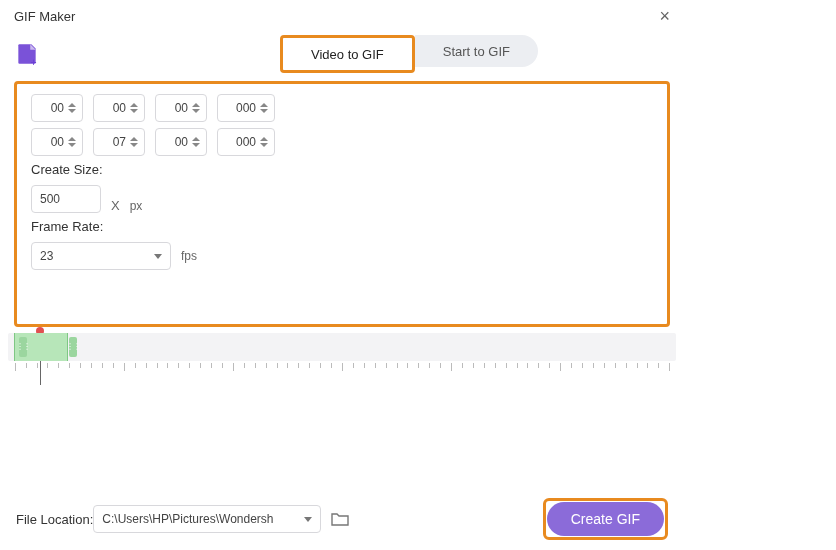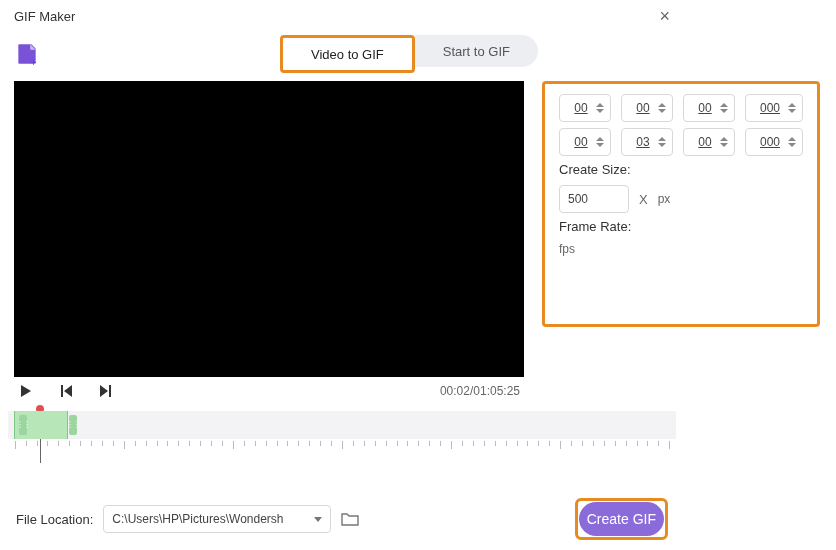--- a/index.html
+++ b/index.html
@@ -19,27 +19,27 @@
 .video-area { width: 510px; }
 .video { width: 510px; height: 296px; background: #000; }
 .controls { display: flex; align-items: center; padding: 6px 4px; gap: 24px; width: 510px; }
 .ctrl-icon { width: 16px; height: 16px; color: #333; cursor: pointer; }
 .time-readout { margin-left: auto; color: #666; font-size: 12px; }
 .settings { flex: 1; border: 3px solid #e88a1f; border-radius: 4px; padding: 10px 14px 14px 14px; height: 246px; }
 .label { font-size: 13px; color: #333; margin-bottom: 8px; margin-top: 6px; }
 .label:first-child { margin-top: 0; }
 .spin-row { display: flex; gap: 10px; margin-bottom: 6px; }
 .spinbox { display: flex; align-items: center; border: 1px solid #d8d8dc; border-radius: 4px; height: 28px; padding: 0 6px 0 10px; background: #fff; }
-.spinbox .val { width: 22px; text-align: center; font-size: 12px; color: #444; text-decoration: underline; }
+.spinbox .val { width: 22px; text-align: right; font-size: 12px; color: #444; }
 .spinbox.wide .val { width: 28px; }
 .stepper { display: flex; flex-direction: column; margin-left: 4px; }
 .stepper .arr { width: 0; height: 0; border-left: 4px solid transparent; border-right: 4px solid transparent; cursor: pointer; }
 .stepper .up { border-bottom: 4px solid #888; margin-bottom: 2px; }
 .stepper .down { border-top: 4px solid #888; }
-.size-row { display: flex; align-items: center; gap: 10px; }
+.size-row { display: flex; align-items: flex-end; gap: 10px; }
 .size-input { border: 1px solid #d8d8dc; border-radius: 4px; height: 28px; width: 70px; padding: 0 8px; font-size: 12px; color: #444; background: #fff; }
 .x-sep { color: #666; }
 .unit { color: #666; font-size: 12px; }
 .fps-row { display: flex; align-items: center; gap: 10px; }
 .select { border: 1px solid #d8d8dc; border-radius: 4px; height: 28px; width: 140px; padding: 0 8px; font-size: 12px; color: #444; display: flex; align-items: center; justify-content: space-between; background: #fff; cursor: pointer; }
 .caret { width: 0; height: 0; border-left: 4px solid transparent; border-right: 4px solid transparent; border-top: 5px solid #777; }
 .timeline { position: relative; margin: 6px 8px 0 8px; height: 52px; }
 .range-strip { position: relative; background: #f3f3f5; height: 28px; width: 100%; border-radius: 2px; }
 .selection { position: absolute; left: 6px; top: 0; height: 28px; width: 54px; background: #b7e6b9; border-left: 1px solid #7ec784; border-right: 1px solid #7ec784; }
 .handle { position: absolute; top: 4px; width: 8px; height: 20px; background: #9bd69f; border-radius: 2px; display: flex; align-items: center; justify-content: center; cursor: ew-resize; }
@@ -47,24 +47,24 @@
 .handle.right { left: 54px; }
 .dots { font-size: 8px; line-height: 4px; color: #fff; letter-spacing: -1px; }
 .playhead { position: absolute; top: -6px; left: 32px; width: 0; height: 0; }
 .playhead .pin { width: 8px; height: 8px; background: #e05050; border-radius: 50%; margin-left: -4px; }
 .playhead .line { width: 1px; height: 50px; background: #666; margin-left: 0; }
 .ticks { position: relative; height: 12px; margin-top: 2px; }
 .tick { position: absolute; width: 1px; height: 6px; background: #bbb; }
 .labels { position: relative; height: 14px; margin-top: 4px; font-size: 11px; color: #666; }
 .labels span { position: absolute; transform: translateX(-50%); }
 .footer { position: absolute; bottom: 10px; left: 0; right: 0; display: flex; align-items: center; padding: 0 16px; }
-.floc-label { font-size: 13px; color: #333; margin-right: 10px; }
+.floc-label { font-size: 13px; color: #333; }
 .path-select { border: 1px solid #d8d8dc; border-radius: 4px; height: 28px; width: 228px; padding: 0 8px; font-size: 12px; color: #444; display: flex; align-items: center; justify-content: space-between; background: #fff; cursor: pointer; }
 .folder-icon { margin-left: 10px; color: #777; cursor: pointer; }
-.create-btn { margin-left: auto; background: #8b6bd9; color: #fff; border-radius: 18px; height: 34px; padding: 0 8px; display: flex; align-items: center; font-size: 14px; cursor: pointer; }
+.create-btn { margin-left: auto; background: #8b6bd9; color: #fff; border-radius: 18px; height: 34px; padding: 0 24px; display: flex; align-items: center; font-size: 14px; cursor: pointer; }
 .create-highlight { border: 3px solid #e88a1f; border-radius: 6px; padding: 1px; margin-left: auto; }
 </style>
 </head>
 <body>
 
 <div class="window">
   <div class="titlebar">
     <div class="title">GIF Maker</div>
     <div class="close-x">×</div>
   </div>
@@ -85,35 +85,20 @@
       </div>
       <div class="tab-group" style="border-radius:0 18px 18px 0;">
         <div class="tab">
           <span>Start to GIF</span>
         </div>
       </div>
     </div>
   </div>
 
   <div class="main">
-    <div class="video-area">
-      <div class="video"></div>
-      <div class="controls">
-        <svg class="ctrl-icon" viewBox="0 0 16 16">
-            <path fill="currentColor" d="M3 2 L13 8 L3 14 Z"></path>
-          </svg>
-        <svg class="ctrl-icon" viewBox="0 0 16 16">
-            <path fill="currentColor" d="M3 2 L3 14 L5 14 L5 2 Z M14 2 L6 8 L14 14 Z"></path>
-          </svg>
-        <svg class="ctrl-icon" viewBox="0 0 16 16">
-            <path fill="currentColor" d="M2 2 L10 8 L2 14 Z M11 2 L13 2 L13 14 L11 14 Z"></path>
-          </svg>
-        <div class="time-readout">00:02/01:05:25</div>
-      </div>
-    </div>
 
     <div class="settings">
       <div class="spin-row">
         <div class="spinbox">
             <span class="val">00</span>
             <div class="stepper">
               <div class="arr up"></div>
               <div class="arr down"></div>
             </div>
           </div>
@@ -141,21 +126,21 @@
       </div>
       <div class="spin-row">
         <div class="spinbox">
             <span class="val">00</span>
             <div class="stepper">
               <div class="arr up"></div>
               <div class="arr down"></div>
             </div>
           </div>
         <div class="spinbox">
-            <span class="val">03</span>
+            <span class="val">07</span>
             <div class="stepper">
               <div class="arr up"></div>
               <div class="arr down"></div>
             </div>
           </div>
         <div class="spinbox">
             <span class="val">00</span>
             <div class="stepper">
               <div class="arr up"></div>
               <div class="arr down"></div>
@@ -170,20 +155,24 @@
           </div>
       </div>
       <div class="label">Create Size:</div>
       <div class="size-row">
         <input class="size-input" value="500" style="">
         <span class="x-sep">X</span>
         <span class="unit">px</span>
       </div>
       <div class="label">Frame Rate:</div>
       <div class="fps-row">
+        <div class="select">
+          <span>23</span>
+          <div class="caret"></div>
+        </div>
         <span class="unit">fps</span>
       </div>
     </div>
   </div>
 
   <div class="timeline">
     <div class="playhead">
         <div class="pin"></div>
         <div class="line"></div>
       </div>

